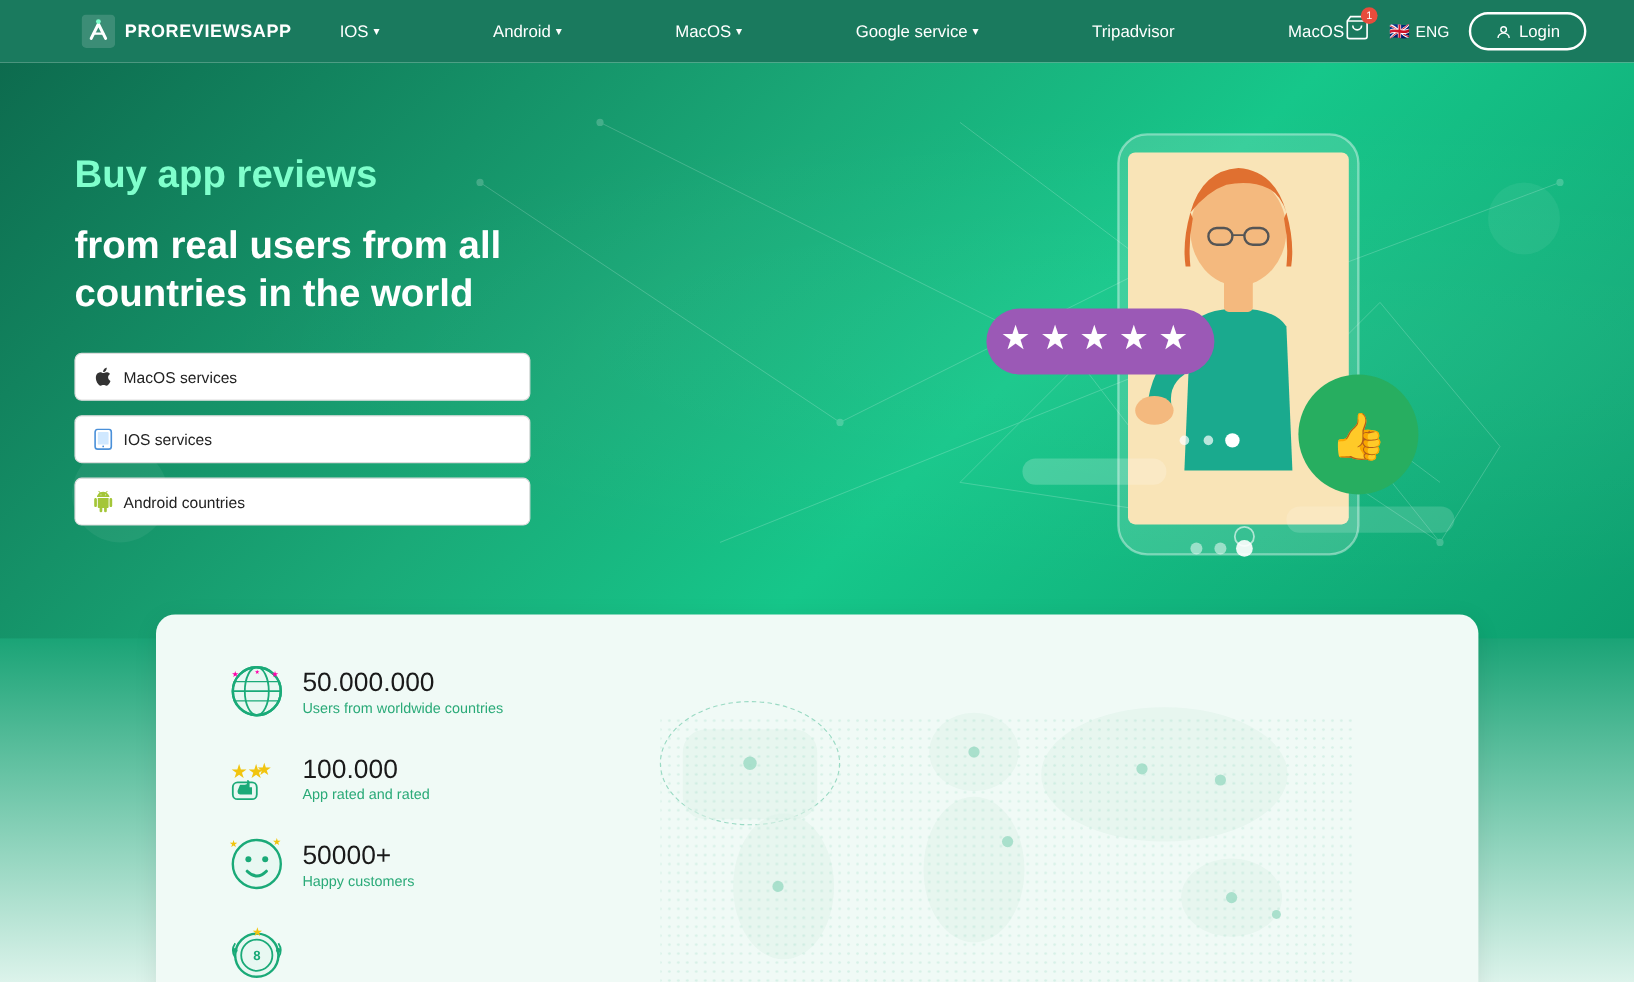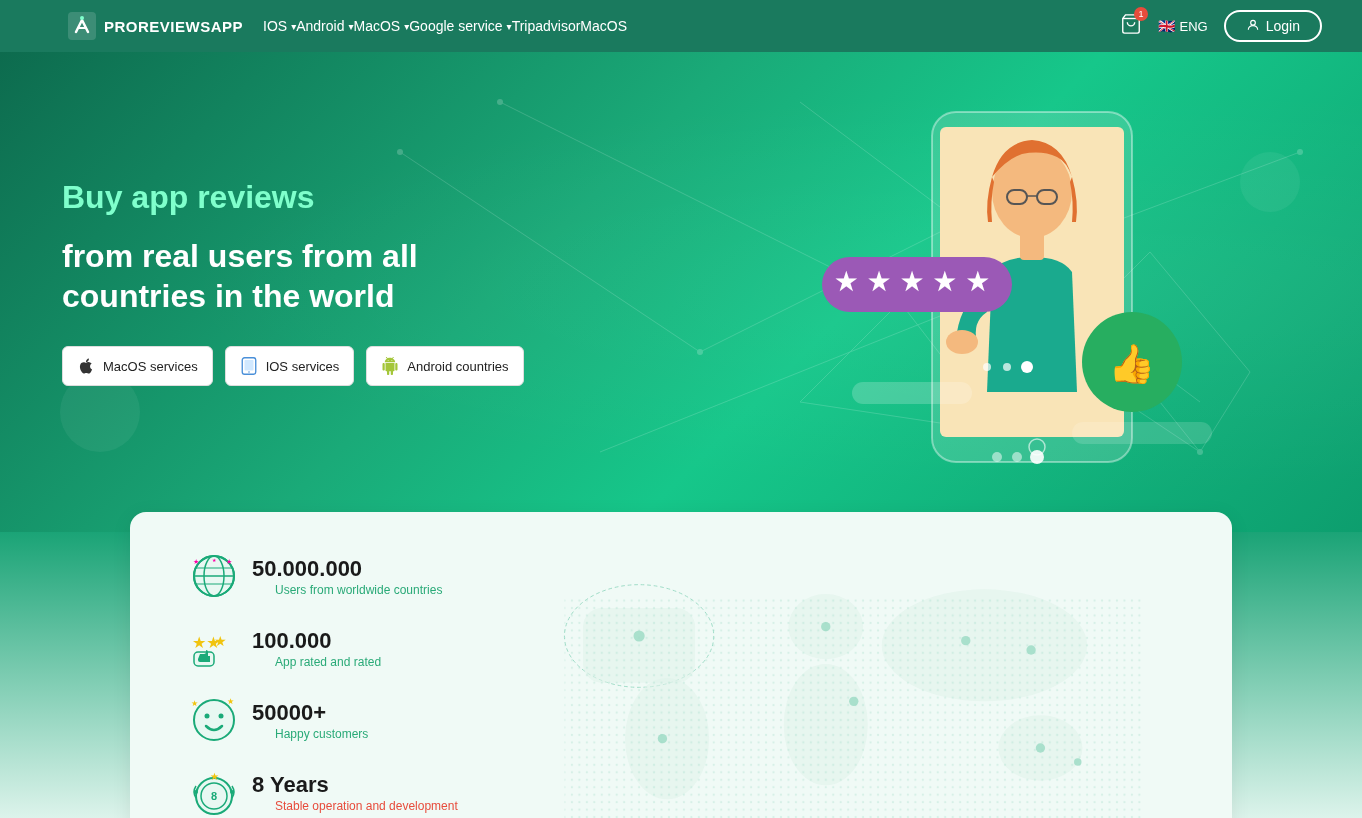--- a/index.html
+++ b/index.html
@@ -16,31 +16,33 @@
       z-index: 10;
     }
     .navbar-logo {
       display: flex;
       align-items: center;
       gap: 8px;
       color: white;
       font-weight: 700;
       font-size: 15px;
       letter-spacing: 0.5px;
-      margin-right: 20px;
+      margin-right: 40px;
       padding-left: 28px;
     }
     .navbar-logo .logo-icon {
       width: 28px;
       height: 28px;
     }
     .navbar-nav {
       display: flex;
       align-items: center;
+      gap: 28px;
       flex: 1;
+      justify-content: space-between;
     }
     .nav-item {
       color: white;
       font-size: 14px;
       cursor: pointer;
       display: flex;
       align-items: center;
       gap: 4px;
       white-space: nowrap;
     }
@@ -80,21 +82,21 @@
     }
     .login-btn {
       background: transparent;
       border: 2px solid white;
       color: white;
       padding: 6px 20px;
       border-radius: 24px;
       font-size: 14px;
       cursor: pointer;
       display: flex;
-      align-items: flex-start;
+      align-items: flex-end;
       gap: 6px;
     }
 
     
     .hero {
       background: linear-gradient(135deg, #0d6b4e 0%, #1aaa78 40%, #16c78a 60%, #0d9e6e 100%);
       min-height: 480px;
       position: relative;
       overflow: hidden;
       display: flex;
@@ -130,21 +132,21 @@
     .hero-headline-white {
       color: white;
       font-size: 32px;
       font-weight: 700;
       line-height: 1.25;
       margin-top: 20px;
     }
     .hero-buttons {
       margin-top: 30px;
       display: grid;
-      grid-template-columns: 1fr 1fr 1fr;
+      grid-template-columns: 1fr;
       gap: 12px;
       max-width: 380px;
     }
     .service-btn {
       background: white;
       border: 1px solid #ddd;
       border-radius: 6px;
       padding: 10px 14px;
       font-size: 13px;
       font-weight: 500;
@@ -195,28 +197,27 @@
       align-items: center;
       gap: 14px;
     }
     .stat-icon {
       width: 48px;
       height: 48px;
       flex-shrink: 0;
     }
     .stat-number {
       font-size: 22px;
-      font-weight: 700;
+      font-weight: 400;
       color: #1a1a1a;
     }
     .stat-label {
       font-size: 12px;
       color: #2aaa78;
       margin-top: 1px;
-      margin-left: 23px;
     }
     .stats-map {
       flex: 1;
       position: relative;
     }
   </style>
 </head>
 <body>
 
 <nav class="navbar">
@@ -439,24 +440,20 @@
           <circle cx="24" cy="28" r="13" fill="none" stroke="#1aaa78" stroke-width="1.5"></circle>
           <text x="24" y="32" text-anchor="middle" fill="#1aaa78" font-size="11" font-weight="bold">8</text>
 
           <path d="M6 18 Q2 24 6 30" stroke="#1aaa78" stroke-width="1.5" fill="none"></path>
           <path d="M42 18 Q46 24 42 30" stroke="#1aaa78" stroke-width="1.5" fill="none"></path>
           <circle cx="6" cy="24" r="2" fill="#1aaa78"></circle>
           <circle cx="42" cy="24" r="2" fill="#1aaa78"></circle>
 
           <text x="20" y="12" fill="#f1c40f" font-size="10">★</text>
         </svg>
-        <div>
-          <div class="stat-number">8 Years</div>
-          <div class="stat-label" style="color:#e74c3c;">Stable operation and development</div>
-        </div>
       </div>
 
     </div>
 
     <div class="stats-map">
       <svg viewBox="0 0 700 300" xmlns="http://www.w3.org/2000/svg" style="width:100%;height:280px;opacity:0.4;">
 
         <ellipse cx="140" cy="90" rx="80" ry="55" fill="none" stroke="#1aaa78" stroke-width="1" stroke-dasharray="4,3"></ellipse>
         <rect x="80" y="60" width="120" height="80" rx="20" fill="#c8e8d8" opacity="0.6"></rect>
 

